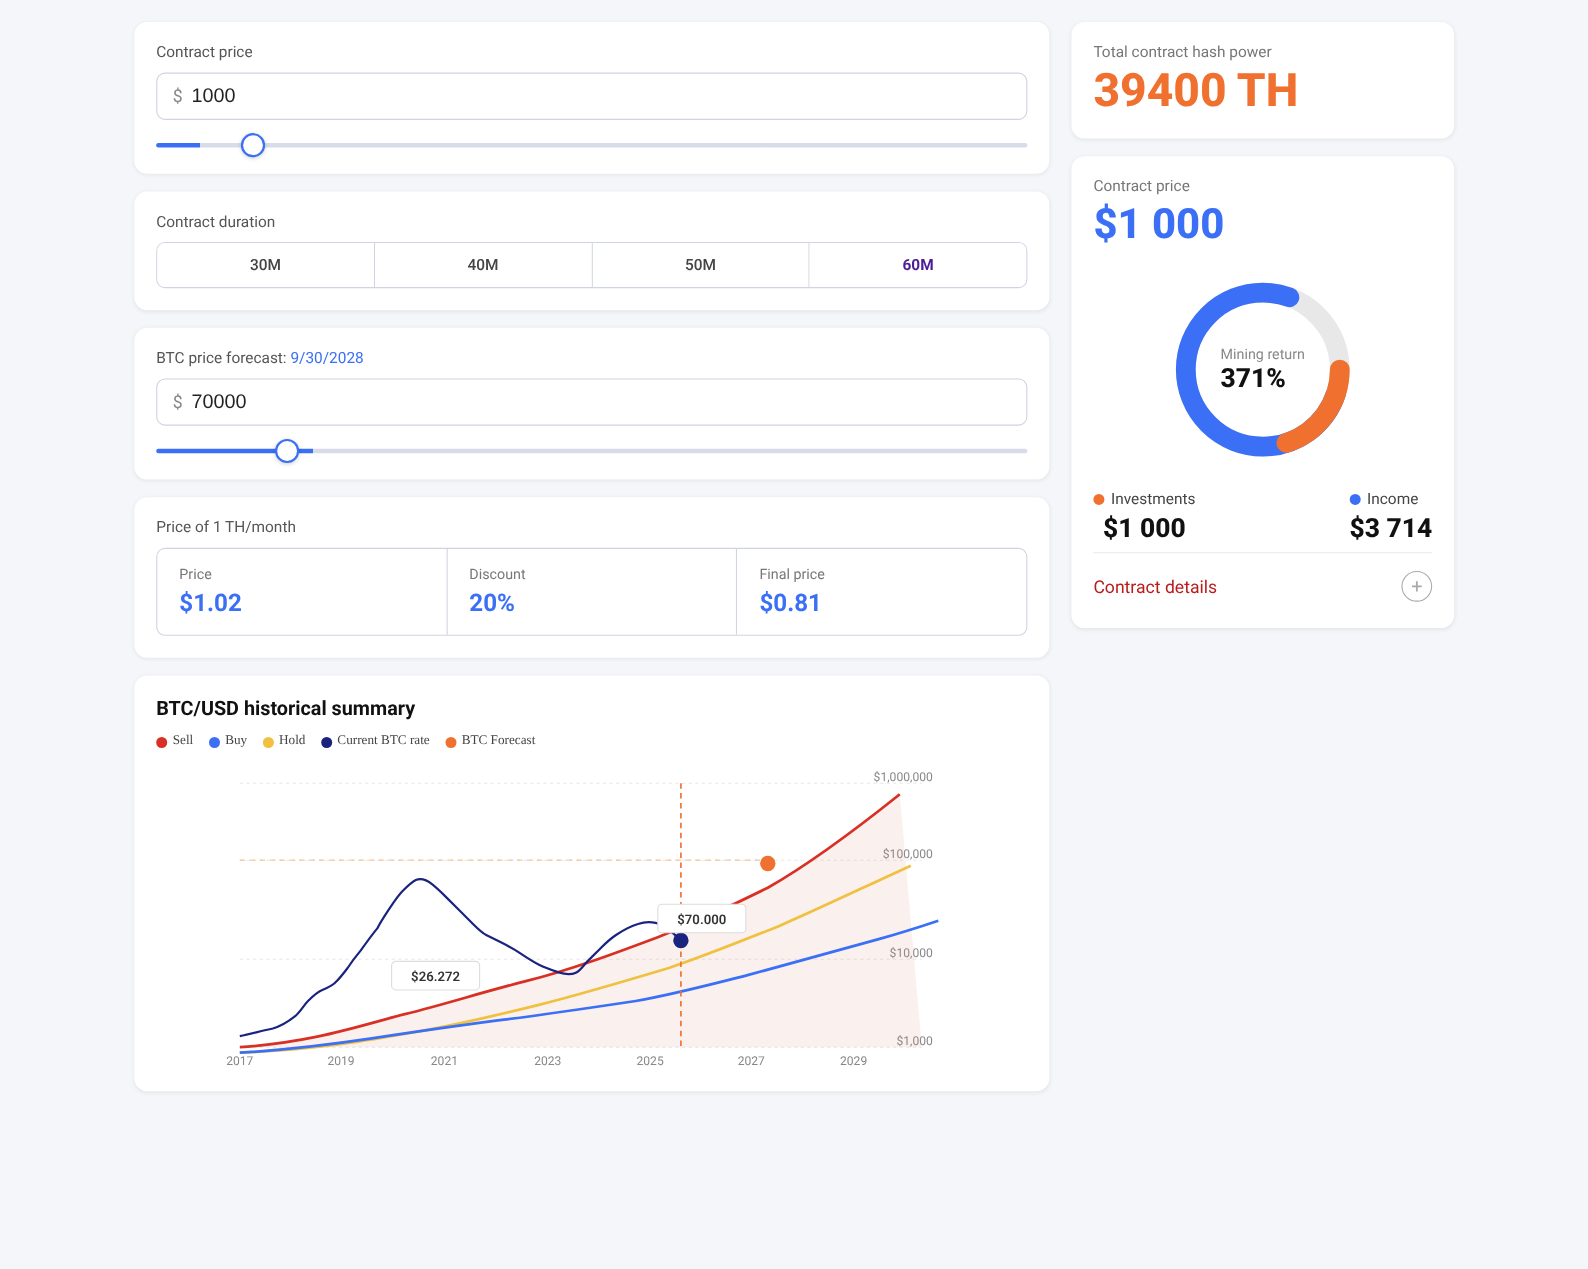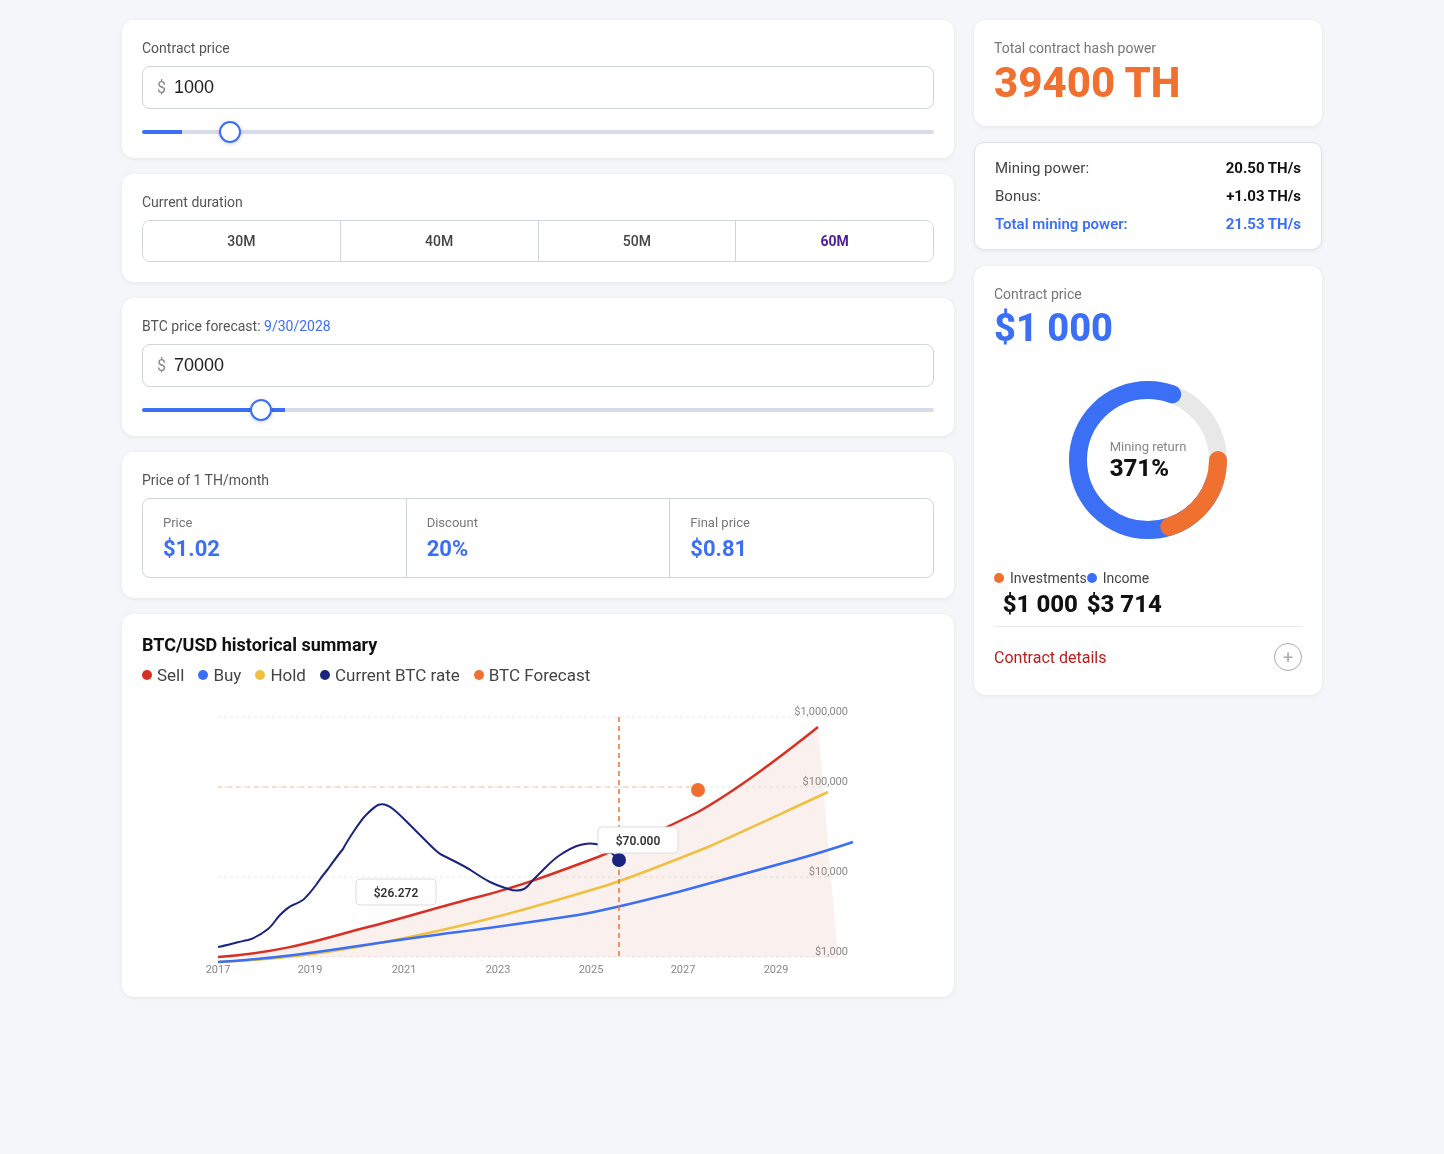--- a/index.html
+++ b/index.html
@@ -153,24 +153,25 @@
       margin-bottom: 10px;
     }
     .chart-legend {
       display: flex;
       flex-wrap: wrap;
       gap: 14px;
       margin-bottom: 12px;
     }
     .legend-item {
       display: flex;
-      align-items: center;
+      align-items: flex-end;
       gap: 5px;
-      font-size: 17px;
+      font-size: 12px;
       color: #444;
+      font-family: Liberation Serif, serif;
     }
     .legend-dot {
       width: 10px;
       height: 10px;
       border-radius: 50%;
       display: inline-block;
     }
     
     .chart-area {
       width: 100%;
@@ -236,21 +237,21 @@
       display: block;
     }
     .donut-center-value {
       font-size: 24px;
       font-weight: 800;
       color: #111;
       display: block;
     }
     .invest-income-row {
       display: flex;
-      justify-content: flex-start;
+      justify-content: space-between;
       margin-top: 7px;
     }
     .invest-item {
       text-align: center;
     }
     .invest-item-label {
       display: flex;
       align-items: center;
       gap: 6px;
       font-size: 14px;
@@ -300,21 +301,21 @@
       <div class="price-input-wrapper">
         <span class="currency-sign">$</span>
         <input class="price-input" type="text" value="1000" style="">
       </div>
       <div class="slider-wrapper">
         <input type="range" min="0" max="10000" value="1000" style="">
       </div>
     </div>
 
     <div class="card">
-      <div class="section-label">Current duration</div>
+      <div class="section-label">Contract duration</div>
       <div class="duration-tabs">
         <div class="duration-tab">30M</div>
         <div class="duration-tab">40M</div>
         <div class="duration-tab">50M</div>
         <div class="duration-tab active">60M</div>
       </div>
     </div>
 
     <div class="card">
       <div class="btc-forecast-label">BTC price forecast: <a href="#" style="color:#3b6ff5;text-decoration:none">9/30/2028</a></div>
@@ -418,34 +419,20 @@
     </div>
   </div>
 
   <div class="right-panel">
 
     <div class="card">
       <div class="hash-label">Total contract hash power</div>
       <div class="hash-value">39400 TH</div>
     </div>
 
-    <div class="card mining-info-card">
-      <div class="mining-row">
-        <span class="mining-row-label">Mining power:</span>
-        <span class="mining-row-value">20.50 TH/s</span>
-      </div>
-      <div class="mining-row">
-        <span class="mining-row-label">Bonus:</span>
-        <span class="mining-row-value">+1.03 TH/s</span>
-      </div>
-      <div class="mining-row total">
-        <span class="mining-row-label" style="color:#3b6ff5;font-weight:600">Total mining power:</span>
-        <span class="mining-row-value" style="color:#3b6ff5">21.53 TH/s</span>
-      </div>
-    </div>
 
     <div class="card">
       <div class="contract-price-label">Contract price</div>
       <div class="contract-price-value">$1 000</div>
 
       <div class="donut-container">
         <svg width="180" height="180" viewBox="0 0 180 180">
 
           <circle cx="90" cy="90" r="70" fill="none" stroke="#e8e8e8" stroke-width="18"></circle>
 

